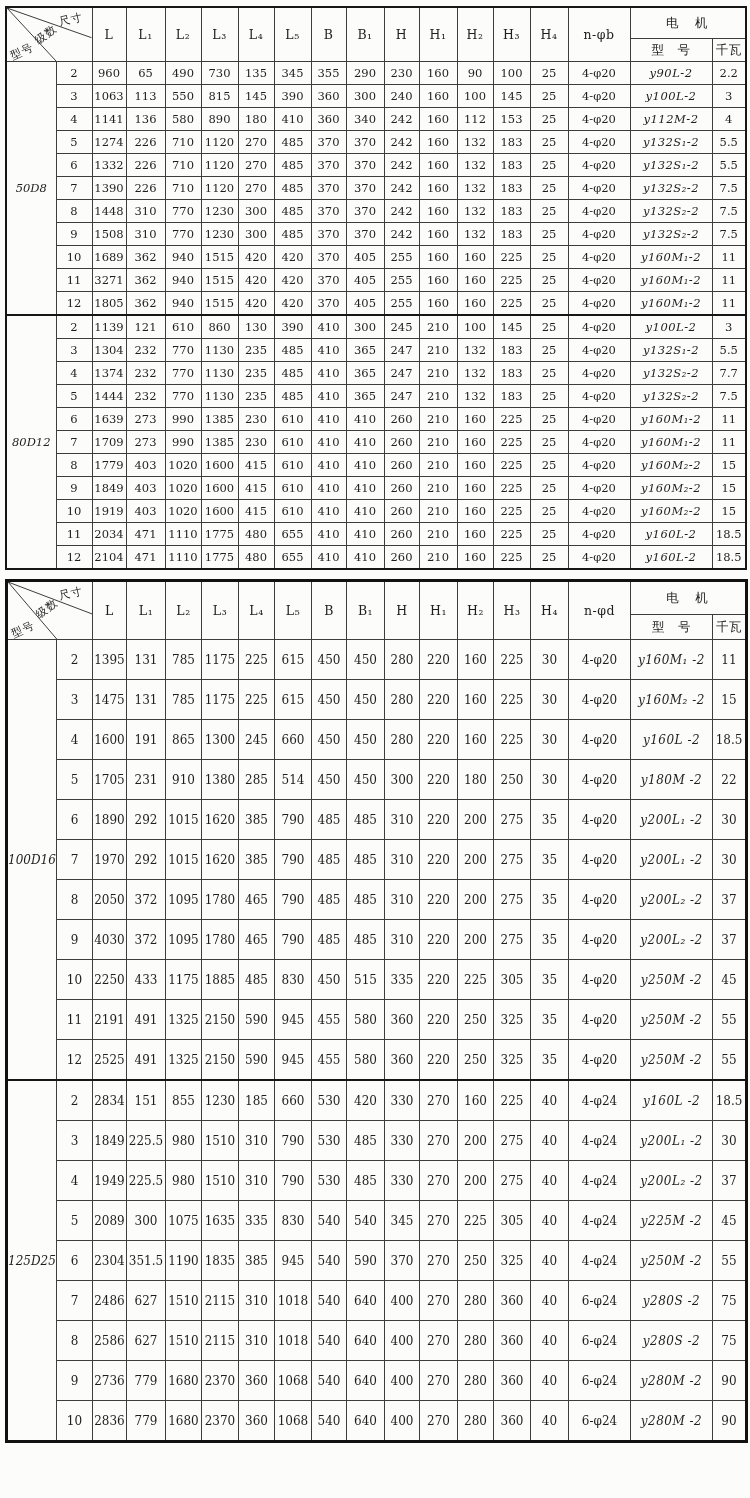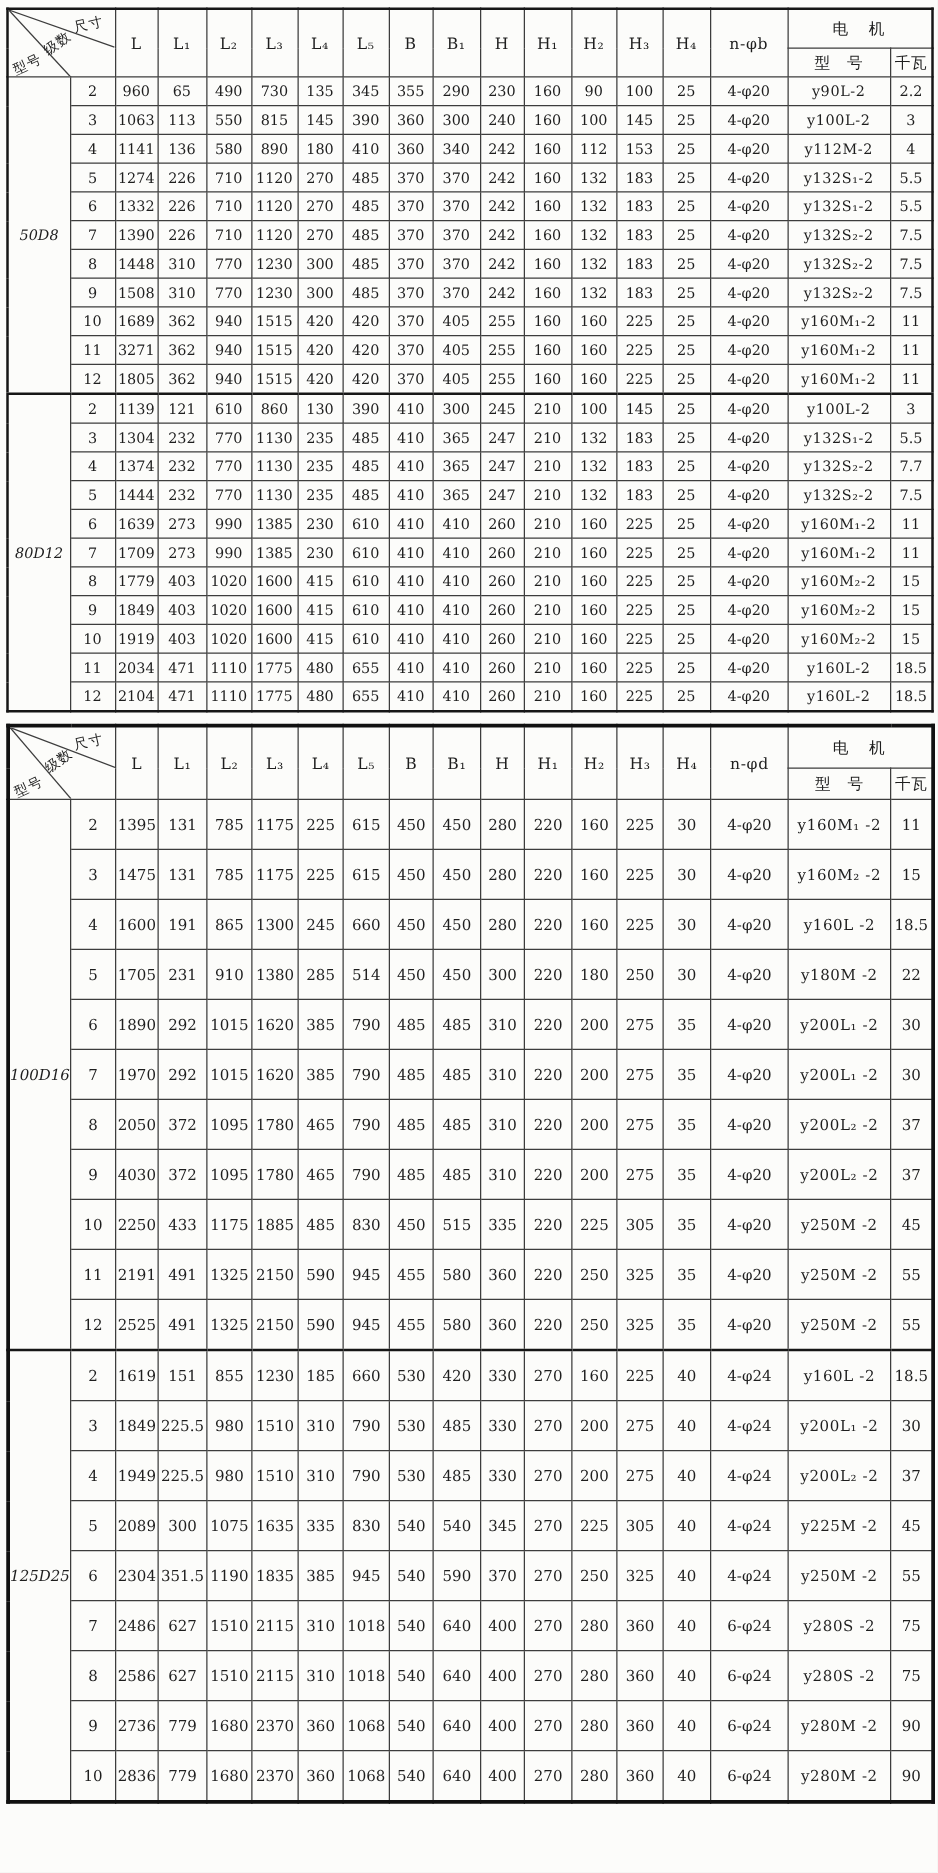--- a/index.html
+++ b/index.html
@@ -18,21 +18,21 @@
   }
   table.t1 { border:2px solid #161616; }
   table.t2 { border:3px solid #111; margin-top:9px; }
   .t1 thead tr.hr1 th { height:30px; }
   .t1 thead tr.hr2 th { height:22px; }
   .t2 thead tr.hr1 th { height:32px; }
   .t2 thead tr.hr2 th { height:24px; }
   .t1 tbody td { height:22px; font-size:11.5px; }
   .t2 tbody td { height:39px; font-size:12px; }
   thead th { font-size:12.5px; letter-spacing:0.5px; }
-  td.motor-model { font-size:11px; letter-spacing:0.5px; }
+  td.motor-model { font-size:11px; letter-spacing:0.5px;font-style:italic; }
   td.hole-spec { font-size:11px; }
   td.pump-model { font-size:11.5px;font-style:italic; }
   tr.group-start td { border-top:2px solid #161616; }
   th.corner { position:relative; padding:0; }
   th.corner svg { position:absolute; left:0; top:0; width:100%; height:100%; display:block; }
   th.corner .lbl { position:absolute; font-size:11px; letter-spacing:1px; line-height:1; }
   th.corner .lbl-dim   { top:6px;  right:9px; transform:rotate(-13deg); }
   th.corner .lbl-stage { top:21px; left:27px; transform:rotate(-36deg); }
   th.corner .lbl-model { bottom:4px; left:3px; transform:rotate(-25deg); }
   th.motor-group { letter-spacing:2px; }
@@ -777,21 +777,21 @@
           <td>250</td>
           <td>325</td>
           <td>35</td>
           <td class="hole-spec">4-φ20</td>
           <td class="motor-model">y250M -2</td>
           <td>55</td>
         </tr>
         <tr class="group-start">
           <td class="pump-model" rowspan="9">125D25</td>
           <td>2</td>
-          <td>1619</td>
+          <td>2834</td>
           <td>151</td>
           <td>855</td>
           <td>1230</td>
           <td>185</td>
           <td>660</td>
           <td>530</td>
           <td>420</td>
           <td>330</td>
           <td>270</td>
           <td>160</td>

